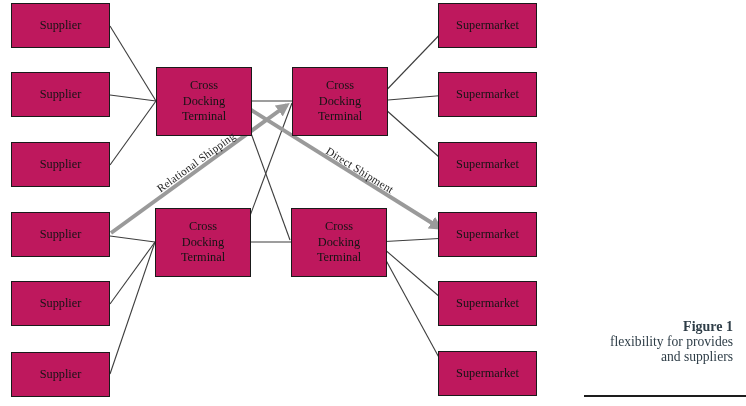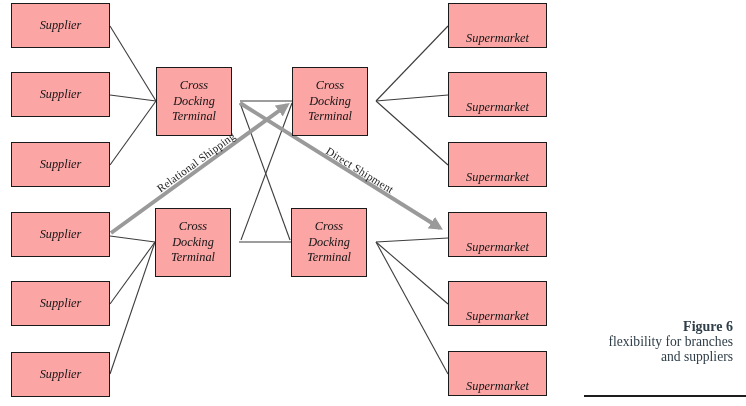--- a/index.html
+++ b/index.html
@@ -2,29 +2,29 @@
 <html><head>
 <meta charset="utf-8">
 <style>
   html,body{margin:0;padding:0;background:#ffffff;}
   .stage{
     position:relative;width:746px;height:406px;background:#ffffff;overflow:hidden;
     font-family:"Liberation Serif","DejaVu Serif",serif;
   }
   .wires{position:absolute;left:0;top:0;width:746px;height:406px;}
   .node{
-    position:absolute;background:#fca5a5;border:1.4px solid #1a1a1a;
+    position:absolute;background:#be185d;border:1.4px solid #1a1a1a;
     display:flex;align-items:center;justify-content:center;text-align:center;
-    color:#141414;font-size:12.3px;line-height:1.28;box-sizing:border-box;font-style:italic;
+    color:#141414;font-size:12.3px;line-height:1.28;box-sizing:border-box;
   }
   .node span{white-space:pre-line;}
   .sup,.mkt{width:99px;height:45px;}
   .sup{left:11px;}
-  .mkt{left:448px;align-items:flex-end;}
-  .cdt{width:76px;height:69px;}
+  .mkt{left:438px;}
+  .cdt{width:96px;height:69px;}
   .flow-label{
     position:absolute;color:#262626;font-size:11.3px;letter-spacing:.2px;
     text-align:center;transform-origin:50% 50%;white-space:nowrap;
   }
   .caption{
     position:absolute;right:13px;top:319px;width:220px;text-align:right;
     color:#2e3d47;font-size:13.6px;line-height:15px;
   }
   .caption .cap-title{font-weight:bold;font-size:14px;}
   .end-rule{position:absolute;left:584px;top:395px;width:162px;height:1.5px;background:#1d1d1d;}
@@ -120,19 +120,19 @@
       <span>Supermarket</span>
     </div>
   <div class="node mkt" style="top:351px">
       <span>Supermarket</span>
     </div>
 
   <div class="flow-label" style="left:128px;top:156px;width:136px;transform:rotate(-36deg)">Relational Shipping</div>
   <div class="flow-label" style="left:300px;top:164px;width:120px;transform:rotate(32deg)">Direct Shipment</div>
 
   <div class="caption">
-    <div class="cap-title">Figure 6</div>
-    <div>flexibility for branches</div>
+    <div class="cap-title">Figure 1</div>
+    <div>flexibility for provides</div>
     <div>and suppliers</div>
   </div>
   <div class="end-rule"></div>
 
 </div>
 
 </body></html>

